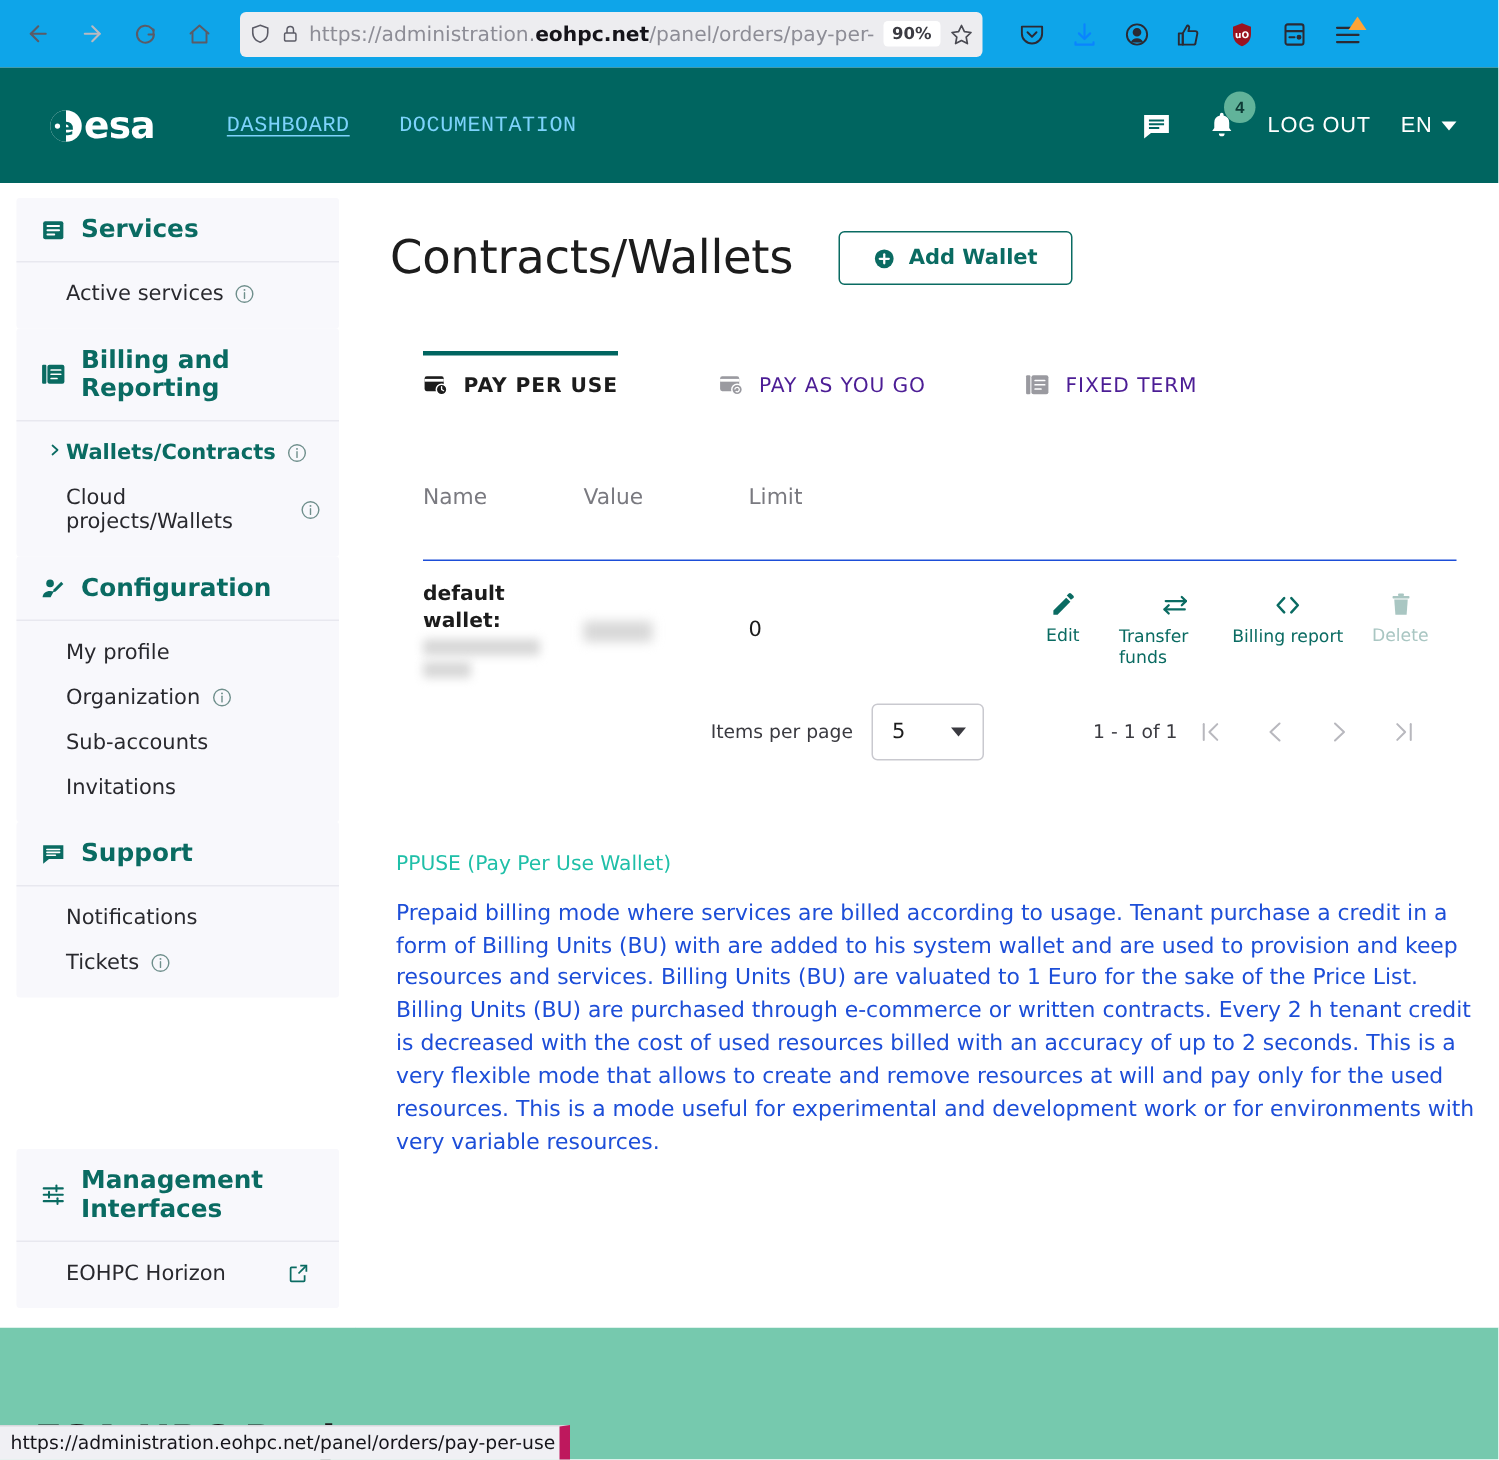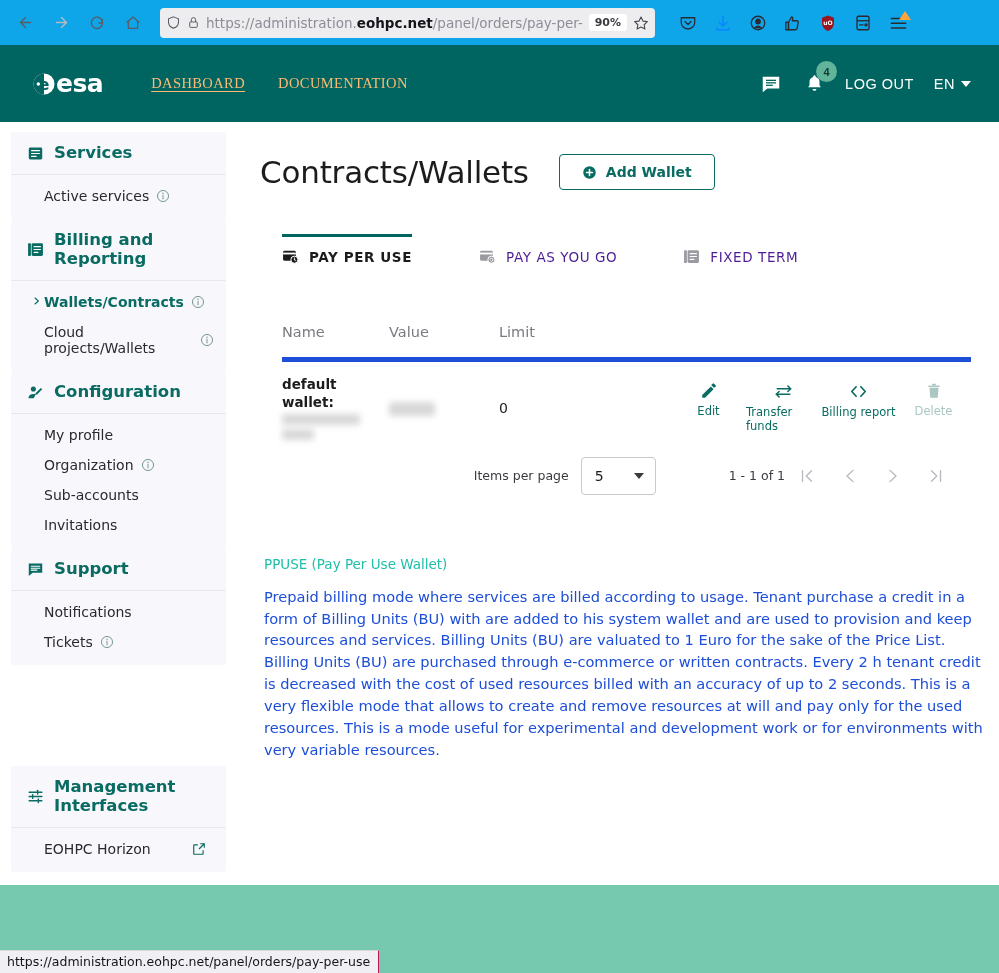--- a/index.html
+++ b/index.html
@@ -84,22 +84,22 @@
     width: 28px; height: 28px; position: relative;
   }
   .esa-word {
     font-size: 25px; font-weight: 700; color: #ffffff;
     letter-spacing: -0.5px; line-height: 1;
     font-family: "DejaVu Sans", sans-serif;
     margin-left: -2px;
   }
   .hdr-nav { display: flex; align-items: center; gap: 33px; }
   .hdr-link {
-    color: #fdba74; font-size: 14.5px; letter-spacing: 0.4px;
-    font-family: Liberation Serif, serif;
+    color: #7dd3fc; font-size: 14.5px; letter-spacing: 0.4px;
+    font-family: Liberation Mono, monospace;
   }
   .hdr-link.active { text-decoration: underline; text-underline-offset: 3px; }
   .hdr-right {
     margin-left: auto; display: flex; align-items: center; gap: 20px;
   }
   .bell-wrap { position: relative; display: flex; align-items: center; }
   .badge {
     position: absolute; top: -12px; right: -12px;
     width: 21px; height: 21px; border-radius: 50%;
     background: #61b39a; color: #0d3b35;
@@ -216,22 +216,22 @@
     top: -14px; left: 0; right: 0;
     height: 3px; background: #006560;
   }
   .tab-sp1 { width: 67px; }
   .tab-sp2 { width: 66px; }
 
   
   .tbl { margin-top: 44px; padding-left: 22px; padding-right: 14px; }
   .tbl-head {
     display: flex; align-items: flex-end;
-    padding-bottom: 17px;
-    border-bottom: 5px solid #1d4ed8;
+    padding-bottom: 33px;
+    border-bottom: 1px solid #1d4ed8;
   }
   .th {
     font-size: 14.5px; color: #7a7a80;
     font-family: "DejaVu Sans", sans-serif;
   }
   .col-name { width: 107px; flex: 0 0 107px; }
   .col-value { width: 110px; flex: 0 0 110px; }
   .col-limit { width: 110px; flex: 0 0 110px; }
   .col-actions { flex: 1 1 auto; display: flex; justify-content: flex-end; gap: 0; }
 
@@ -320,21 +320,21 @@
     font-size: 27px; font-weight: 700; color: #1c1c1c;
     font-family: "DejaVu Sans", sans-serif;
   }
 
   
   .statusbar {
     position: absolute;
     left: 0; bottom: 0;
     background: #f0f0f4;
     border-top: 1px solid #d8d8dd;
-    border-right: 1px solid #be185d;
+    border-right: 7px solid #be185d;
     padding: 3px 8px 4px 7px;
     font-size: 12.5px;
     color: #15141a;
     font-family: "DejaVu Sans", sans-serif;
     max-width: 380px;
     white-space: nowrap;
     overflow: hidden;
   }
 </style>
 </head>

